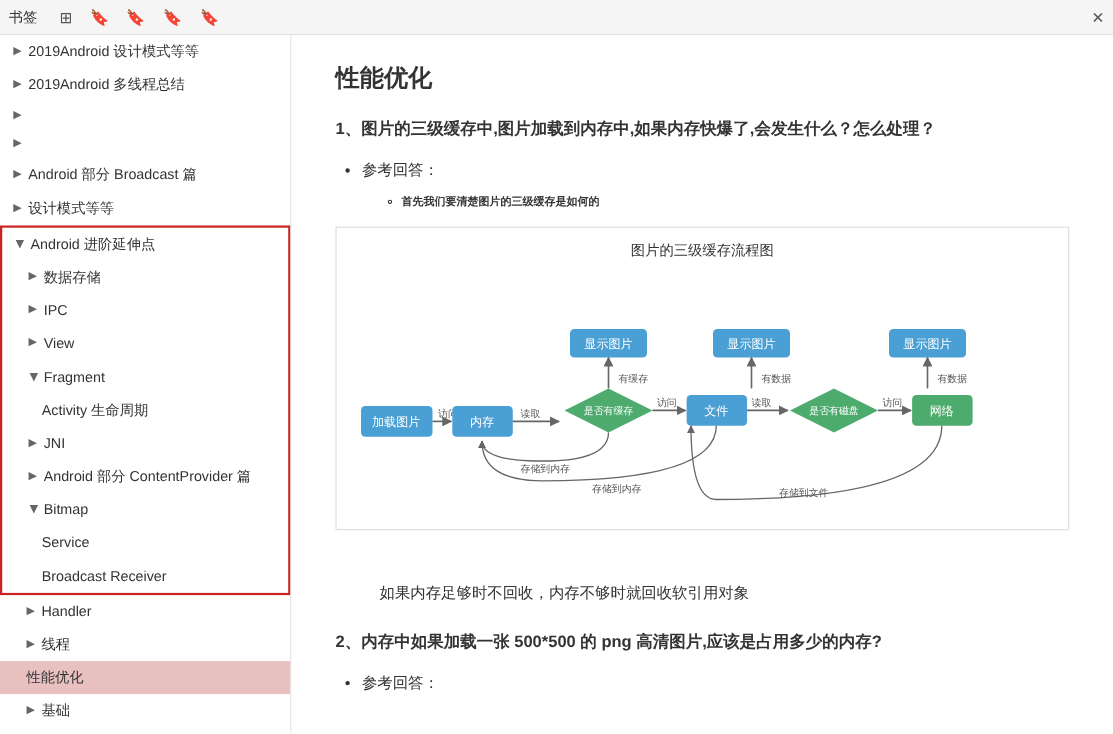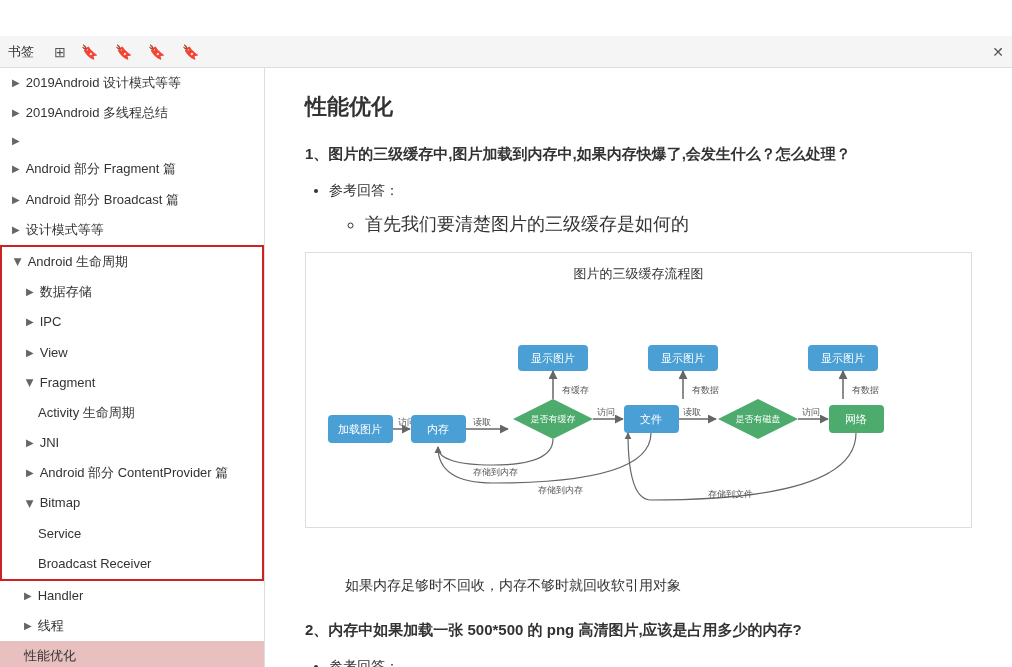--- a/index.html
+++ b/index.html
@@ -1,20 +1,20 @@
 <!DOCTYPE html>
 <html><head>
   <meta charset="utf-8">
   <style>
     * { margin: 0; padding: 0; box-sizing: border-box; }
     body { font-family: 'SimSun', 'Microsoft YaHei', Arial, sans-serif; display: flex; flex-direction: column; height: 667px; width: 1012px; overflow: hidden; background: #fff; }
 
     .title-bar {
       display: flex; align-items: center; padding: 4px 8px; background: #f5f5f5;
-      border-bottom: 1px solid #ddd; height: 32px; flex-shrink: 0; margin-top: 36px;
+      border-bottom: 1px solid #ddd; height: 32px; flex-shrink: 0;
     }
     .title-bar-label { font-size: 13px; color: #333; margin-right: 16px; }
     .title-bar-icons { display: flex; gap: 8px; align-items: center; }
     .title-bar-icon { font-size: 14px; color: #555; cursor: pointer; padding: 2px 4px; }
     .title-bar-close { margin-left: auto; font-size: 14px; color: #555; cursor: pointer; }
 
     .main-content { display: flex; flex: 1; overflow: hidden; }
 
     
     .sidebar {
@@ -45,21 +45,21 @@
     .content::-webkit-scrollbar-thumb { background: #ccc; border-radius: 4px; }
 
     .page-title { font-size: 22px; font-weight: bold; color: #333; margin-bottom: 20px; }
 
     .question {
       font-size: 15px; font-weight: bold; color: #333; margin-bottom: 16px; line-height: 1.6;
     }
 
     .bullet-list { margin-left: 24px; margin-bottom: 12px; }
     .bullet-item { font-size: 14px; color: #333; margin-bottom: 6px; list-style-type: disc; }
-    .circle-item { font-size: 18px; color: #333; margin-bottom: 8px; margin-left: 20px; list-style-type: circle; }
+    .circle-item { font-size: 10px; color: #333; margin-bottom: 8px; margin-left: 20px; list-style-type: circle; font-weight: bold; }
 
     .diagram-container {
       border: 1px solid #ddd; margin: 16px 0; padding: 12px;
       display: flex; flex-direction: column; align-items: center; gap: 40px;
     }
     .diagram-title { font-size: 13px; color: #333; margin-bottom: 12px; text-align: center; }
 
     
     .flowchart { width: 100%; overflow-x: auto; }
     .flowchart svg { display: block; margin: 0 auto; }
@@ -92,36 +92,35 @@
     </div>
     <div class="sidebar-item">
       <span class="chevron">▶</span>
       <span>2019Android 多线程总结</span>
     </div>
     <div class="sidebar-item">
       <span class="chevron">▶</span>
     </div>
     <div class="sidebar-item">
       <span class="chevron">▶</span>
-      <span>Android 部分 Fragment 篇</span>
     </div>
     <div class="sidebar-item">
       <span class="chevron">▶</span>
       <span>Android 部分 Broadcast 篇</span>
     </div>
     <div class="sidebar-item">
       <span class="chevron">▶</span>
       <span>设计模式等等</span>
     </div>
 
     <div style="border: 2px solid #cc2222; margin: 0;">
 
       <div class="sidebar-item">
         <span class="chevron down">▶</span>
-        <span>Android 生命周期</span>
+        <span>Android 进阶延伸点</span>
       </div>
       <div class="sidebar-item indent1">
         <span class="chevron">▶</span>
         <span>数据存储</span>
       </div>
       <div class="sidebar-item indent1">
         <span class="chevron">▶</span>
         <span>IPC</span>
       </div>
       <div class="sidebar-item indent1">

